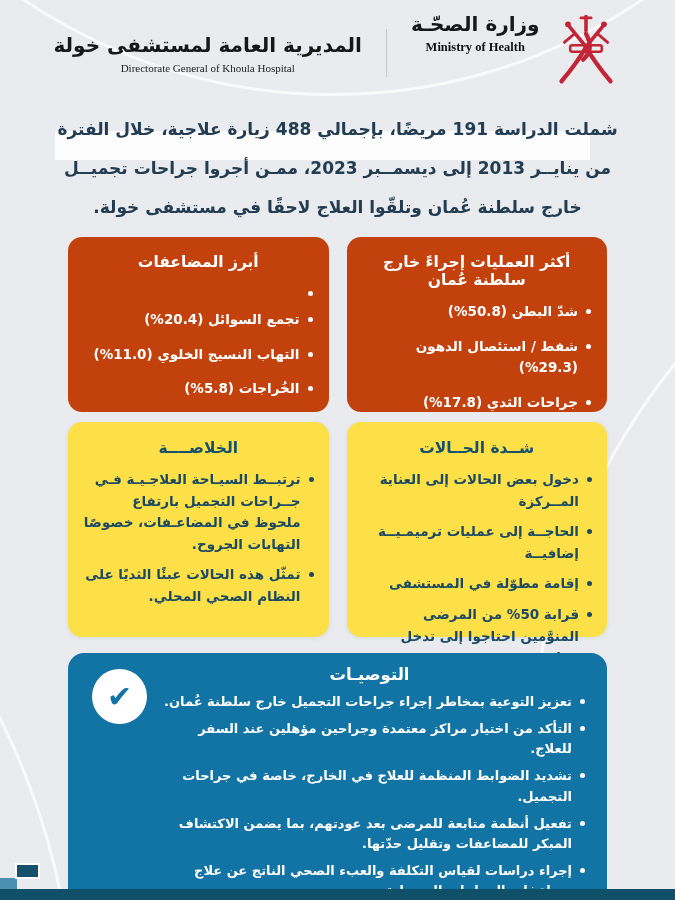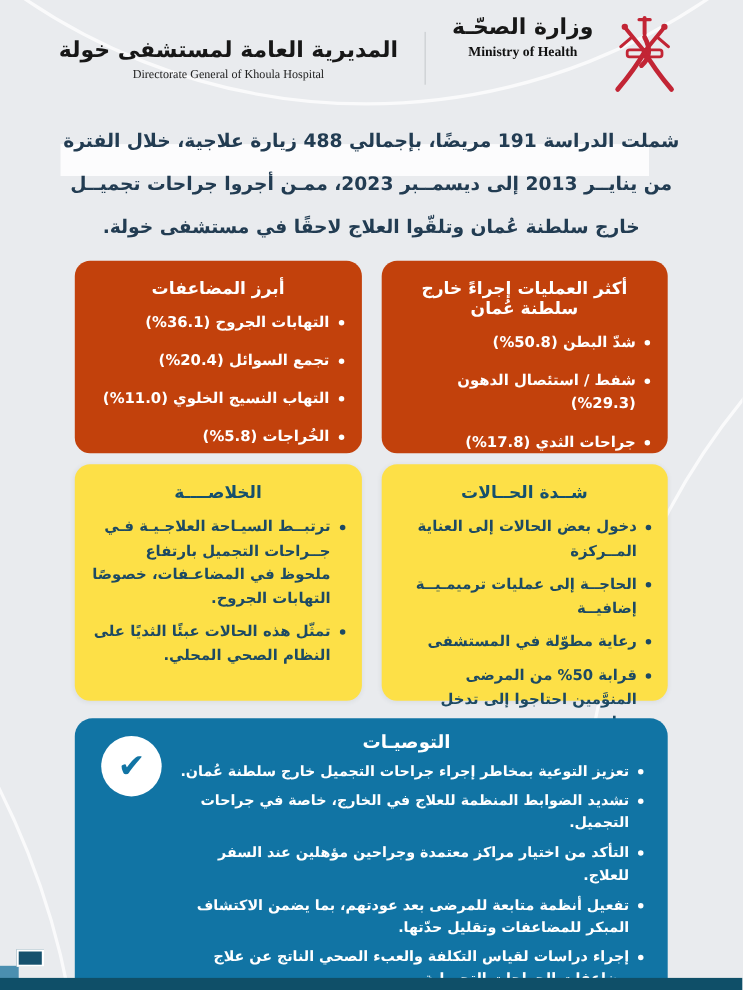--- a/index.html
+++ b/index.html
@@ -117,21 +117,20 @@
           <span>جراحات الثدي (17.8%)</span>
         </li>
     </ul>
   </div>
 
   <div class="stat-box">
     <div class="box-title">أبرز المضاعفات</div>
     <ul class="blist">
       <li>
           <span class="dot"></span>
-          <span>التهابات الجروح (36.1%)</span>
         </li>
       <li>
           <span class="dot"></span>
           <span>تجمع السوائل (20.4%)</span>
         </li>
       <li>
           <span class="dot"></span>
           <span>التهاب النسيج الخلوي (11.0%)</span>
         </li>
       <li>
@@ -147,21 +146,21 @@
       <li>
           <span class="dot"></span>
           <span>دخول بعض الحالات إلى العناية المــركزة</span>
         </li>
       <li>
           <span class="dot"></span>
           <span>الحاجــة إلى عمليات ترميمـيــة إضافيــة</span>
         </li>
       <li>
           <span class="dot"></span>
-          <span>رعاية مطوّلة في المستشفى</span>
+          <span>إقامة مطوّلة في المستشفى</span>
         </li>
       <li>
           <span class="dot"></span>
           <span>قرابة 50% من المرضى المنوَّمين احتاجوا إلى تدخل جراحي</span>
         </li>
       <li>
           <span class="dot"></span>
           <span>20% تطلّبوا رعاية حرجة</span>
         </li>
     </ul>
@@ -186,25 +185,25 @@
 <div class="rec">
   <div class="check-badge">✔</div>
   <div class="box-title">التوصيـات</div>
   <ul class="blist">
     <li>
         <span class="dot"></span>
         <span>تعزيز التوعية بمخاطر إجراء جراحات التجميل خارج سلطنة عُمان.</span>
       </li>
     <li>
         <span class="dot"></span>
+        <span>التأكد من اختيار مراكز معتمدة وجراحين مؤهلين عند السفر للعلاج.</span>
+      </li>
+    <li>
+        <span class="dot"></span>
         <span>تشديد الضوابط المنظمة للعلاج في الخارج، خاصة في جراحات التجميل.</span>
-      </li>
-    <li>
-        <span class="dot"></span>
-        <span>التأكد من اختيار مراكز معتمدة وجراحين مؤهلين عند السفر للعلاج.</span>
       </li>
     <li>
         <span class="dot"></span>
         <span>تفعيل أنظمة متابعة للمرضى بعد عودتهم، بما يضمن الاكتشاف المبكر للمضاعفات وتقليل حدّتها.</span>
       </li>
     <li>
         <span class="dot"></span>
         <span>إجراء دراسات لقياس التكلفة والعبء الصحي الناتج عن علاج مضاعفات الجراحات التجميلية</span>
       </li>
   </ul>

